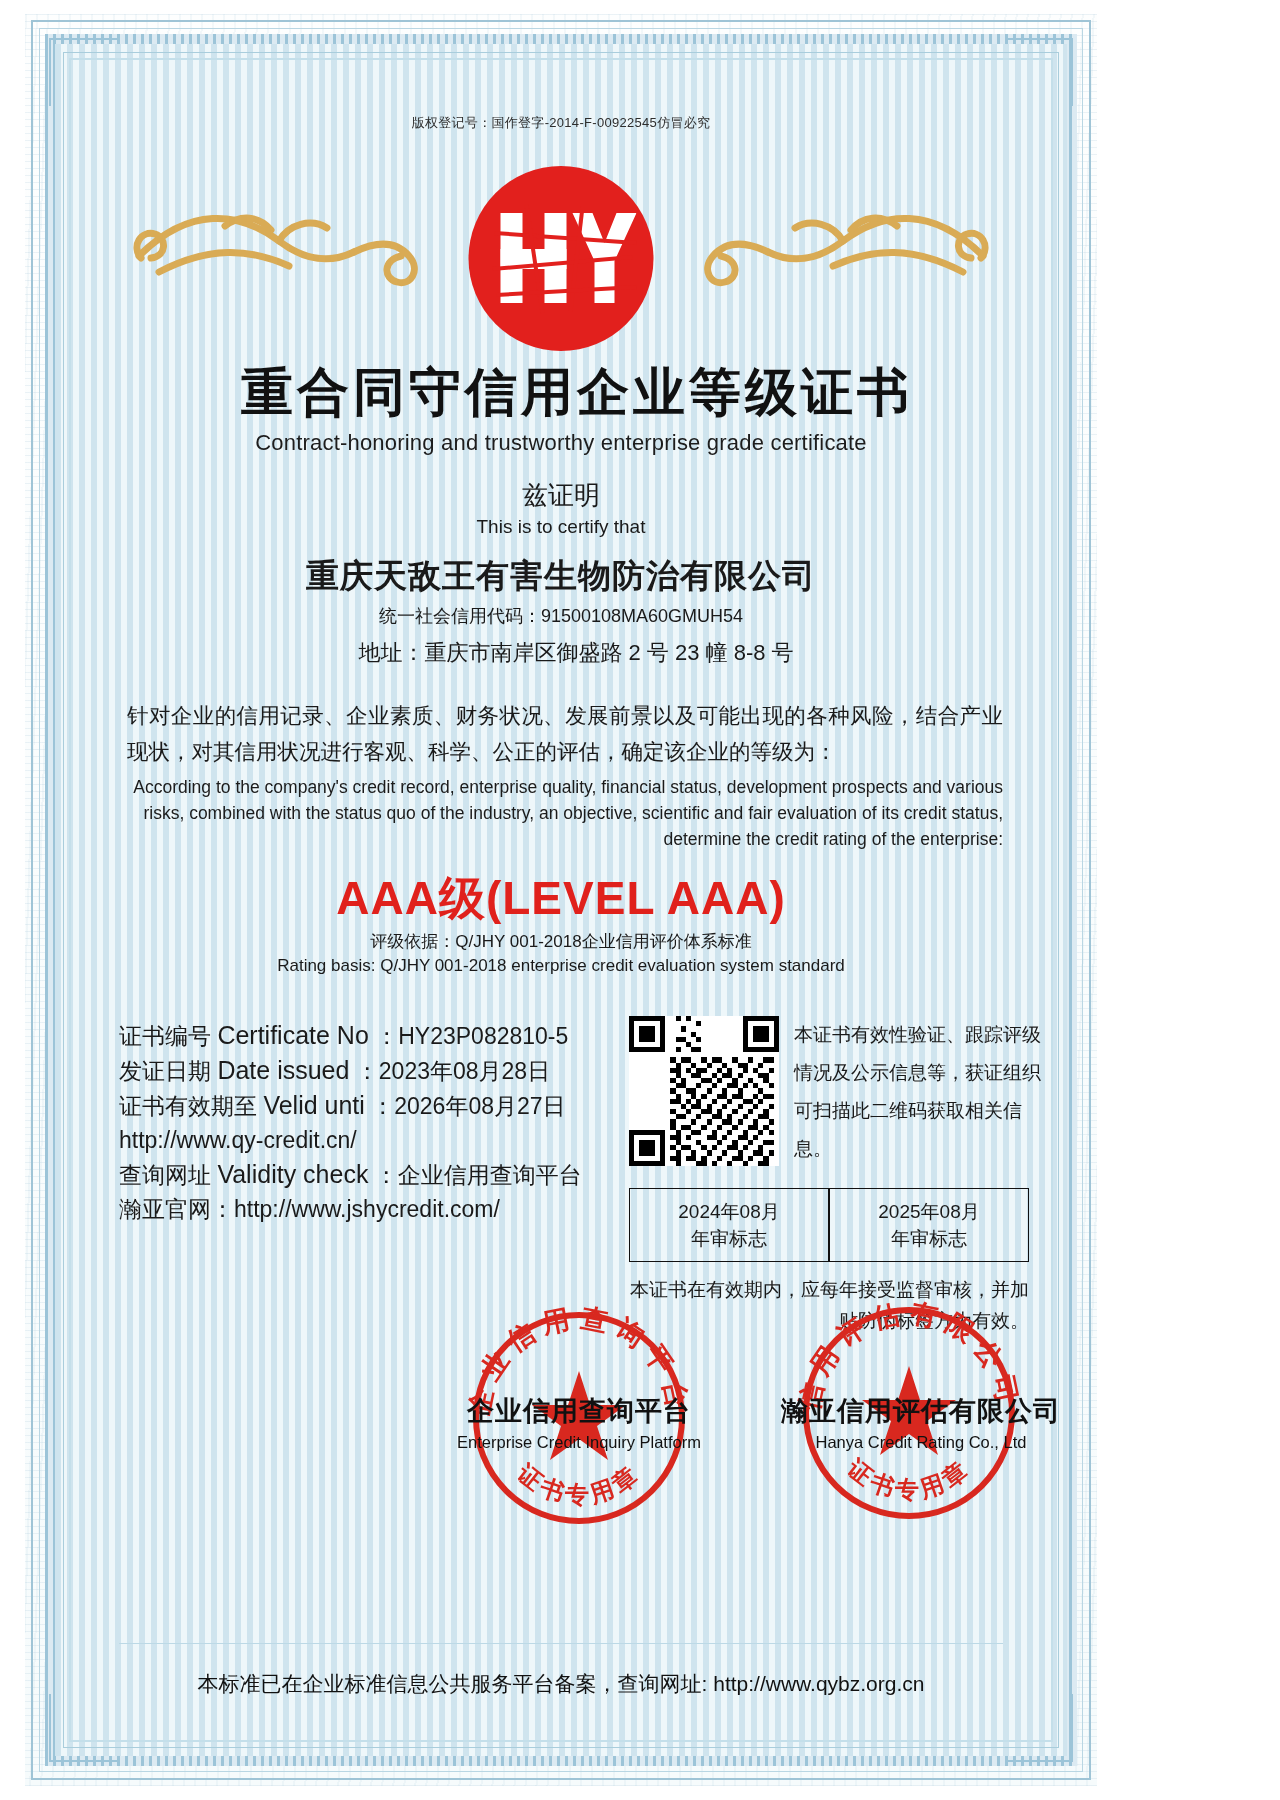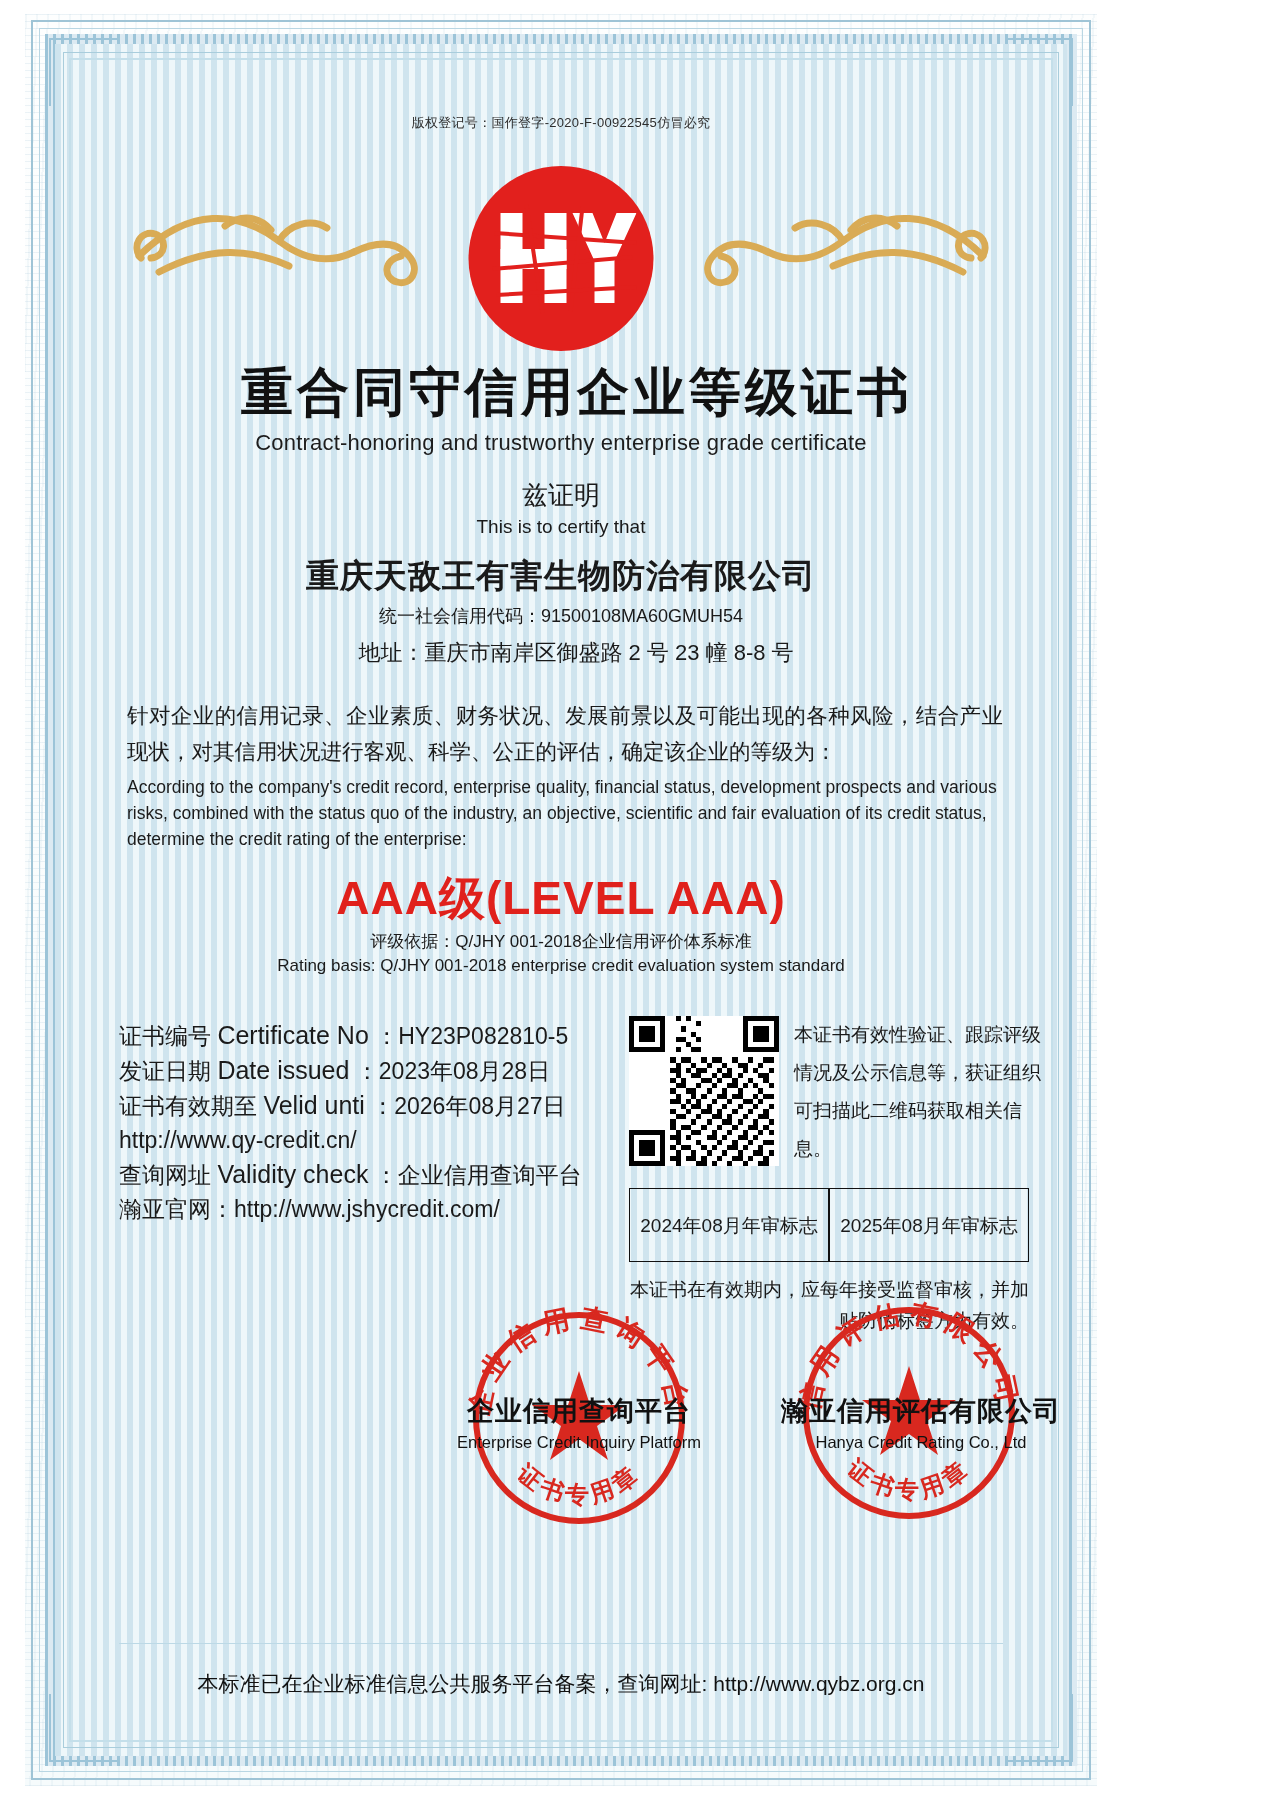--- a/index.html
+++ b/index.html
@@ -74,21 +74,21 @@
   .credit-code{position:absolute;top:536px;left:0;right:0;text-align:center;font-size:18px;}
   .address{position:absolute;top:570px;left:0;right:0;text-align:center;font-size:22px;padding-left:30px;}
 
   
   .para-cn{
     position:absolute;top:630px;left:48px;right:40px;
     font-size:21.5px;line-height:36px;text-align:justify;
   }
   .para-en{
     position:absolute;top:706px;left:48px;right:40px;
-    font-size:17.5px;line-height:26px;text-align:left;color:#1b1b1b;
+    font-size:17.5px;line-height:26px;text-align:right;color:#1b1b1b;
   }
 
   .level{
     position:absolute;top:800px;left:0;right:0;text-align:center;
     color:#e0211c;font-size:46px;font-weight:bold;letter-spacing:1px;
   }
   .basis-cn{position:absolute;top:862px;left:0;right:0;text-align:center;font-size:17px;}
   .basis-en{position:absolute;top:888px;left:0;right:0;text-align:center;font-size:17px;}
 
   
@@ -97,21 +97,21 @@
   .details .lab-en{font-size:25px;}
   .details .url{font-size:23px;}
 
   
   .qr-block{position:absolute;top:948px;right:14px;width:400px;}
   .qr{width:150px;height:150px;position:absolute;left:0;top:0;background:#fff;}
   .qr-note{position:absolute;left:165px;top:0;width:254px;font-size:19px;line-height:38px;}
   .stamp-boxes{position:absolute;left:0;top:172px;width:400px;display:flex;gap:0;}
   .sbox{
     width:200px;height:74px;border:1.5px solid #111;box-sizing:border-box;
-    display:flex;flex-direction:row;align-items:center;justify-content:center;
+    display:flex;flex-direction:column;align-items:center;justify-content:center;
     font-size:19px;line-height:27px;
   }
   .annual-note{position:absolute;left:0;top:258px;width:400px;font-size:19px;line-height:31px;text-align:right;}
 
   
   .seal-area{position:absolute;top:1230px;left:0;right:0;height:260px;}
   .seal{position:absolute;width:250px;height:250px;}
   .seal.left{left:375px;top:-5px;}
   .seal.right{left:705px;top:-10px;}
   .org{position:absolute;text-align:center;}
@@ -136,21 +136,21 @@
   <div class="frame f3"></div>
   <div class="frame f4"></div>
   <div class="frame f5"></div>
   <div class="corner tl"></div>
   <div class="corner tr"></div>
   <div class="corner bl"></div>
   <div class="corner br"></div>
 
   <div class="content">
 
-    <div class="copyright">版权登记号：国作登字-2020-F-00922545仿冒必究</div>
+    <div class="copyright">版权登记号：国作登字-2014-F-00922545仿冒必究</div>
 
     <div class="ornament-row">
       <svg class="orn left" viewBox="0 0 330 120" preserveAspectRatio="none">
         <g fill="none" stroke="#d9ab55" stroke-width="7" stroke-linecap="round">
           <path d="M10,70 C60,20 110,25 150,55 C175,74 200,78 225,66"></path>
           <path d="M30,86 C80,60 120,62 160,80"></path>
           <path d="M225,66 C250,54 268,56 280,70 C292,84 282,100 268,96 C254,92 254,74 272,70"></path>
           <path d="M12,72 C2,60 12,44 26,48 C38,52 38,70 22,72"></path>
           <path d="M150,55 C160,38 182,32 198,42"></path>
           <path d="M96,40 C112,28 130,30 142,44"></path>

